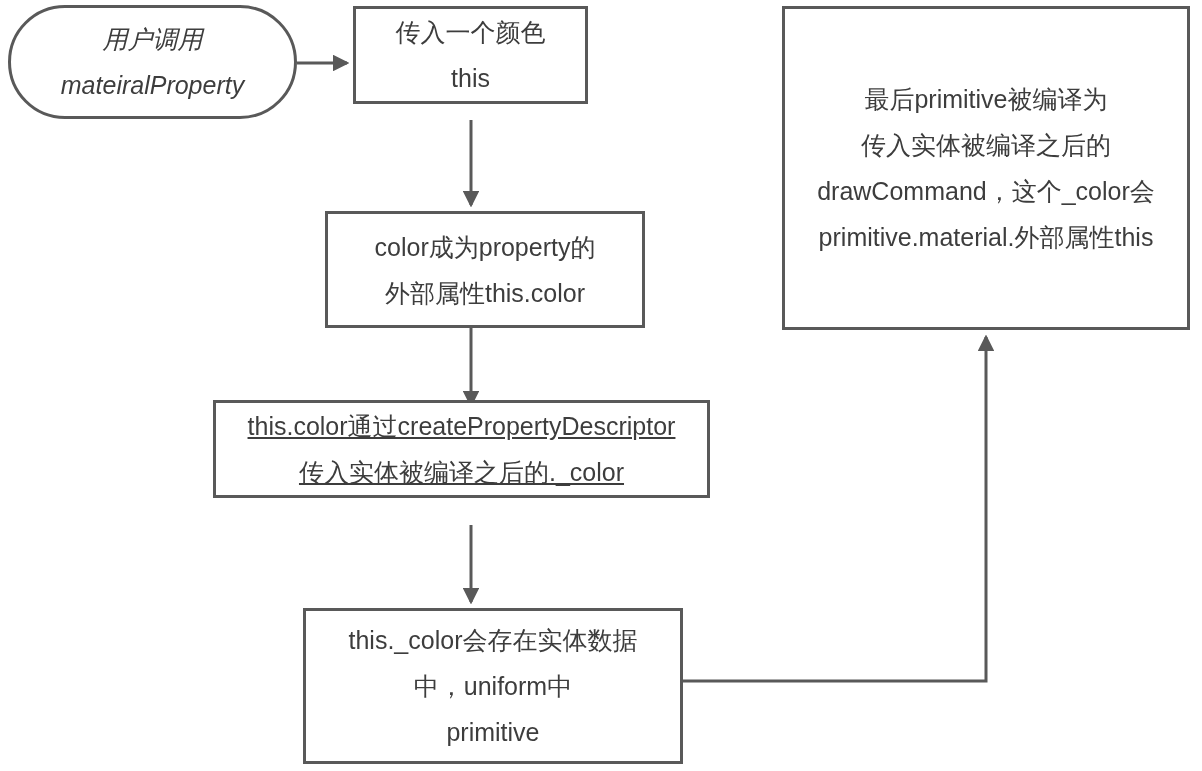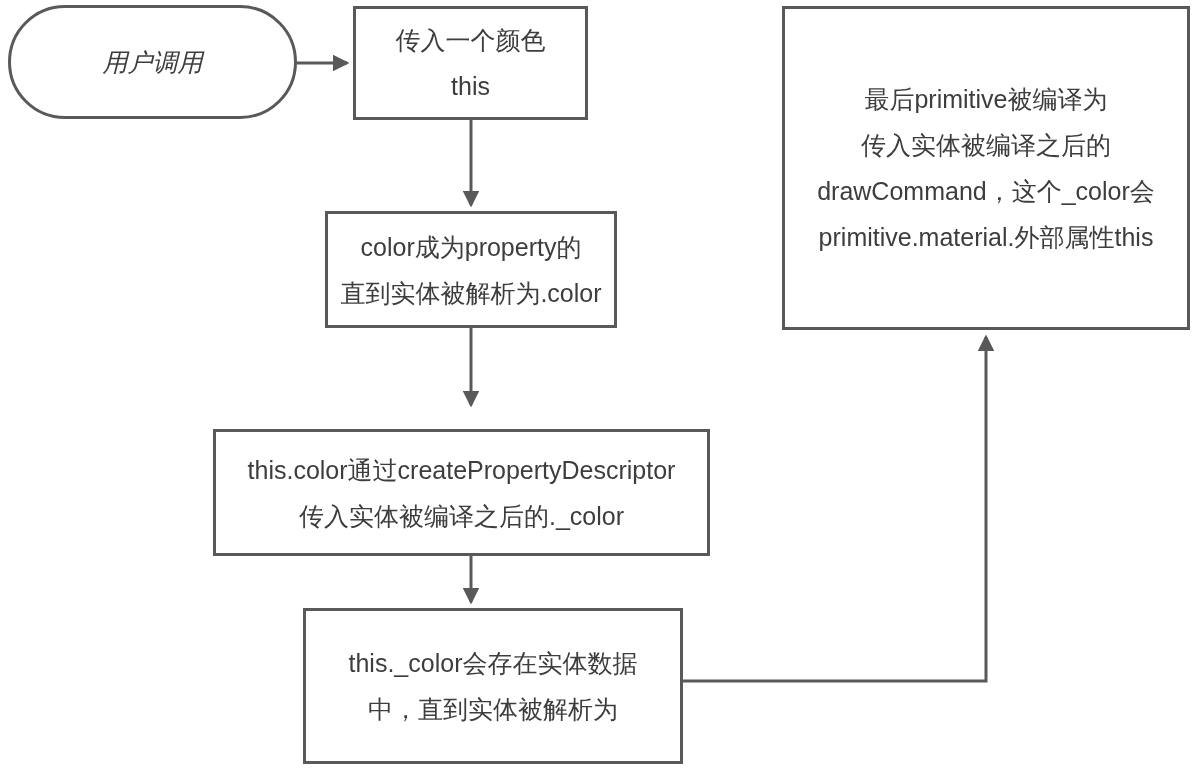--- a/index.html
+++ b/index.html
@@ -35,23 +35,23 @@
     text-align: center;
     font-size: 25px;
     line-height: 46px;
     color: #3d3d3d;
     white-space: nowrap;
   }
   .node .line { display: block; }
   .stadium { border-radius: 58px; font-style: italic; }
 
   .node-start            { left: 8px;   top: 5px;   width: 289px; height: 114px; }
-  .node-input-color      { left: 353px; top: 6px;   width: 235px; height: 114px; }
-  .node-external-prop    { left: 325px; top: 211px; width: 292px; height: 117px; }
-  .node-create-prop-desc { left: 213px; top: 429px; width: 497px; height: 127px; }
+  .node-input-color      { left: 353px; top: 6px;   width: 235px; height: 98px; }
+  .node-external-prop    { left: 325px; top: 211px; width: 320px; height: 117px; }
+  .node-create-prop-desc { left: 213px; top: 400px; width: 497px; height: 98px; text-decoration: underline; }
   .node-entity-data      { left: 303px; top: 608px; width: 380px; height: 156px; }
   .node-draw-command     { left: 782px; top: 6px;   width: 408px; height: 324px; }
 </style>
 </head>
 <body>
 
 <div class="canvas">
 
   <svg class="connectors" viewBox="0 0 1202 771" xmlns="http://www.w3.org/2000/svg">
     <defs>
@@ -61,40 +61,42 @@
     </defs>
     <line x1="297" y1="63" x2="347" y2="63" stroke="#595959" stroke-width="3" marker-end="url(#arrowhead)"></line>
     <line x1="471" y1="120" x2="471" y2="205" stroke="#595959" stroke-width="3" marker-end="url(#arrowhead)"></line>
     <line x1="471" y1="328" x2="471" y2="405" stroke="#595959" stroke-width="3" marker-end="url(#arrowhead)"></line>
     <line x1="471" y1="525" x2="471" y2="602" stroke="#595959" stroke-width="3" marker-end="url(#arrowhead)"></line>
     <polyline points="638,681 986,681 986,337" fill="none" stroke="#595959" stroke-width="3" marker-end="url(#arrowhead)"></polyline>
   </svg>
 
   <div class="node stadium node-start">
     <span class="line">用户调用</span>
+    <span class="line">mateiralProperty</span>
   </div>
 
   <div class="node node-input-color">
     <span class="line">传入一个颜色</span>
     <span class="line">this</span>
   </div>
 
   <div class="node node-external-prop">
     <span class="line">color成为property的</span>
-    <span class="line">直到实体被解析为.color</span>
+    <span class="line">外部属性this.color</span>
   </div>
 
   <div class="node node-create-prop-desc">
     <span class="line">this.color通过createPropertyDescriptor</span>
     <span class="line">传入实体被编译之后的._color</span>
   </div>
 
   <div class="node node-entity-data">
     <span class="line">this._color会存在实体数据</span>
-    <span class="line">中，直到实体被解析为</span>
+    <span class="line">中，uniform中</span>
+    <span class="line">primitive</span>
   </div>
 
   <div class="node node-draw-command">
     <span class="line">最后primitive被编译为</span>
     <span class="line">传入实体被编译之后的</span>
     <span class="line">drawCommand，这个_color会</span>
     <span class="line">primitive.material.外部属性this</span>
   </div>
 
 </div>

